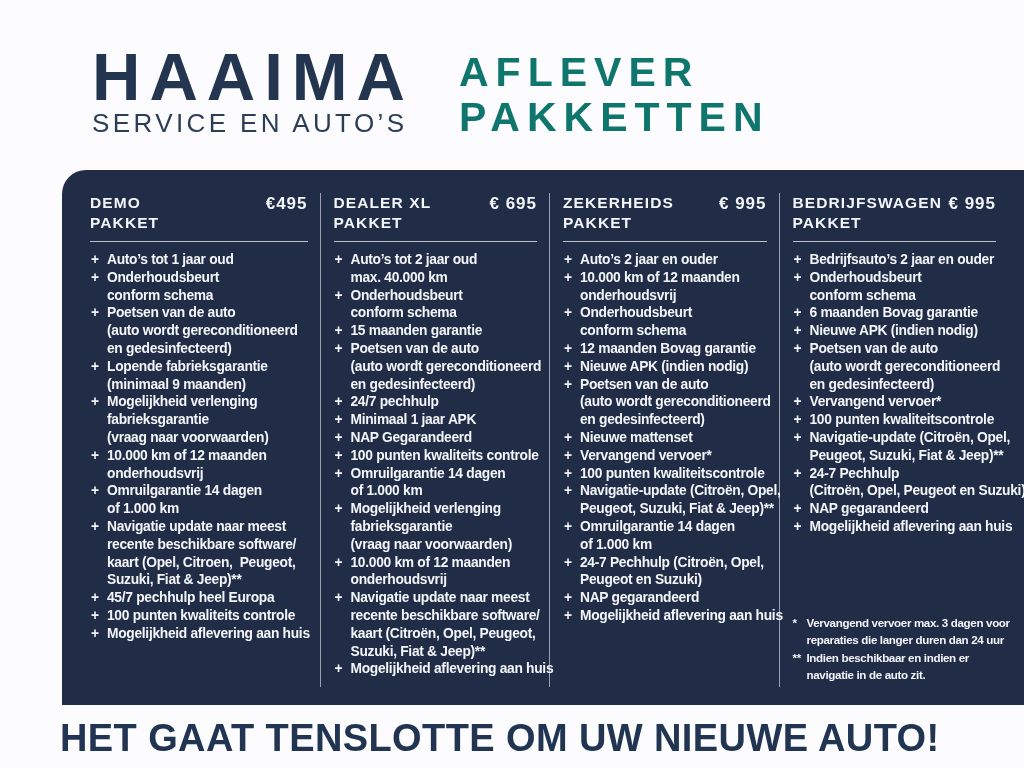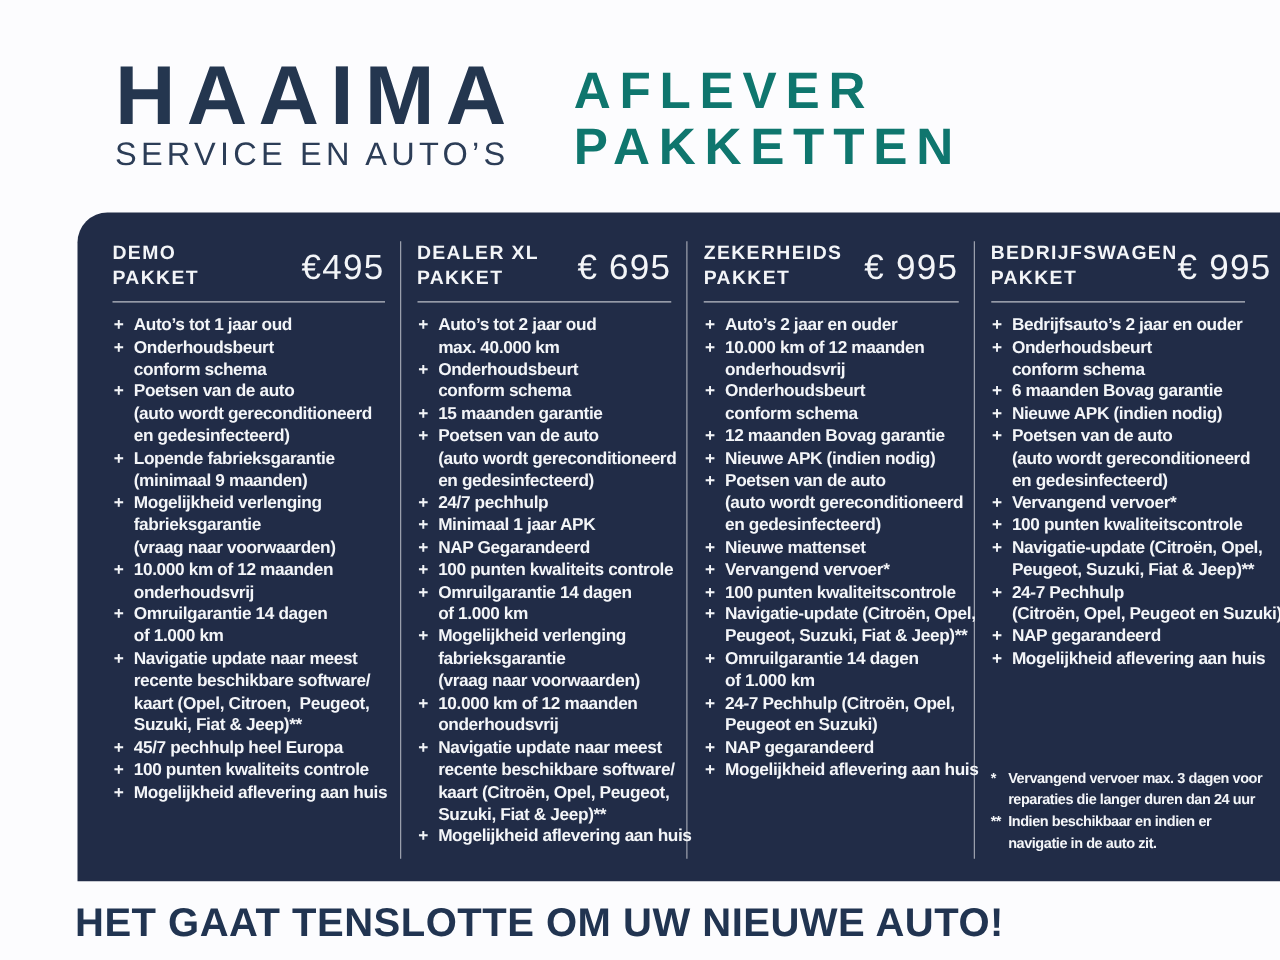--- a/index.html
+++ b/index.html
@@ -33,27 +33,27 @@
     position:absolute; left:62px; top:170px;
     width:962px; height:535px;
     background:#212c47; color:#f3f5f8;
     border-radius:24px 0 0 0;
     display:grid; grid-template-columns:repeat(4,1fr);
     padding:23px 16px 18px 28px;
   }
   .col { display:flex; flex-direction:column; min-width:0; padding-right:12px; }
   .col + .col { border-left:1px solid rgba(255,255,255,.55); padding-left:13px; }
 
-  .col-head { display:flex; justify-content:space-between; align-items:center; }
+  .col-head { display:flex; justify-content:space-between; align-items:flex-start; }
   .col-title {
     font-size:15.5px; font-weight:800; letter-spacing:1.1px;
     line-height:20px; white-space:pre-line;
   }
   .col-price {
-    font-size:28px; font-weight:400; letter-spacing:1px;
+    font-size:17px; font-weight:700; letter-spacing:1px;
     line-height:21px; white-space:nowrap; margin-bottom:-1px;
   }
   .col-rule { border:0; border-top:1px solid rgba(255,255,255,.7); margin-top:8px; }
 
   .items {
     margin-top:9px;
     font-size:13.8px; font-weight:bold; letter-spacing:-0.3px;
     line-height:17.8px;
   }
   .item { position:relative; padding-left:17px; }
@@ -65,21 +65,21 @@
     font-size:11.6px; font-weight:bold; letter-spacing:-0.35px;
     line-height:17.6px;
   }
   .footnote { position:relative; padding-left:14px; }
   .footnote .marker { position:absolute; left:0; }
   .footnote .text { display:block; white-space:pre; }
 
   
   .tagline {
     position:absolute; left:60px; top:717px;
-    font-size:32px; font-weight:800; letter-spacing:0.4px;
+    font-size:38px; font-weight:800; letter-spacing:0.4px;
     line-height:42px; color:#213451; white-space:nowrap;
   }
 </style>
 </head>
 <body>
 
 <div class="page">
 
   <header>
     <div class="brand">

